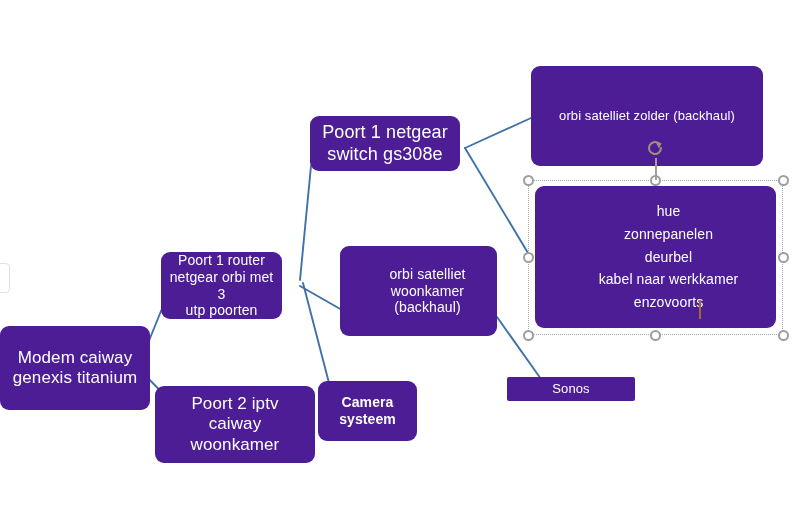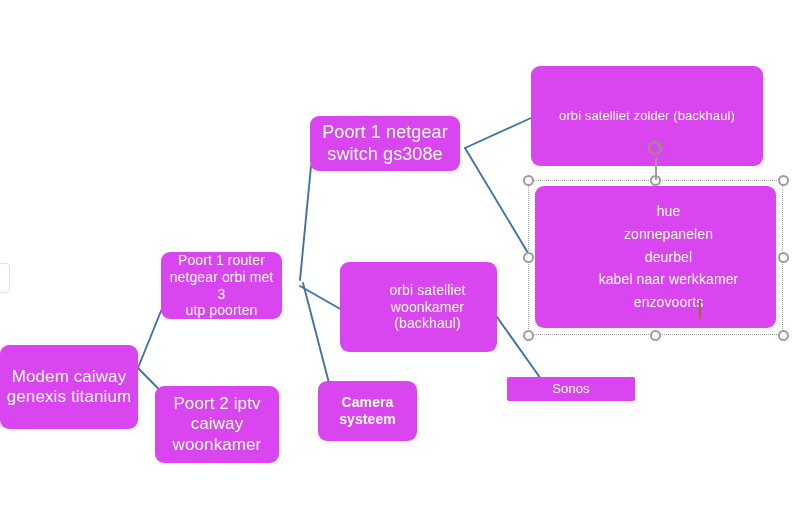--- a/index.html
+++ b/index.html
@@ -15,21 +15,21 @@
     width:800px;height:509px;
     background:#ffffff;
   }
   svg#connectors{
     position:absolute;left:0;top:0;
     width:800px;height:509px;
     pointer-events:none;
   }
   .node{
     position:absolute;
-    background:#d946ef;
+    background:#4c1d95;
     border-radius:9px;
     color:#ffffff;
     display:flex;
     align-items:center;
     justify-content:center;
     text-align:center;
     line-height:1.18;
     box-sizing:border-box;
     padding:2px 6px;
     white-space:pre-line;
@@ -88,35 +88,35 @@
       <polyline points="138,368 188,419"></polyline>
       <polyline points="300,280 311,166"></polyline>
       <polyline points="300,286 342,310"></polyline>
       <polyline points="303,283 329,383"></polyline>
       <polyline points="465,148 531,118"></polyline>
       <polyline points="465,148 531,258"></polyline>
       <polyline points="497,317 541,379"></polyline>
     </g>
   </svg>
 
-  <div class="node" style="left:0px;top:326px;width:138px;height:84px;font-size:17px;margin-top:19px;">Modem caiway
+  <div class="node" style="left:0px;top:326px;width:150px;height:84px;font-size:17px;">Modem caiway
 genexis titanium</div>
 
   <div class="node" style="left:161px;top:252px;width:121px;height:67px;font-size:14px;">Poort 1 router
 netgear orbi met 3
 utp poorten</div>
 
-  <div class="node" style="left:155px;top:386px;width:124px;height:77px;font-size:17px;">Poort 2 iptv
+  <div class="node" style="left:155px;top:386px;width:160px;height:77px;font-size:17px;">Poort 2 iptv
 caiway
 woonkamer</div>
 
   <div class="node" style="left:310px;top:116px;width:150px;height:55px;font-size:18px;">Poort 1 netgear
 switch gs308e</div>
 
-  <div class="node" style="left:340px;top:262px;width:157px;height:90px;font-size:14px;padding-left:24px;">orbi satelliet
+  <div class="node" style="left:340px;top:246px;width:157px;height:90px;font-size:14px;padding-left:24px;">orbi satelliet
 woonkamer
 (backhaul)</div>
 
   <div class="node" style="left:318px;top:381px;width:99px;height:60px;font-size:14px;font-weight:bold;">Camera
 systeem</div>
 
   <div class="node" style="left:531px;top:66px;width:232px;height:100px;font-size:13px;">orbi satelliet zolder (backhaul)</div>
 
   <div class="node sharp" style="left:507px;top:377px;width:128px;height:24px;font-size:13px;">Sonos</div>
 

